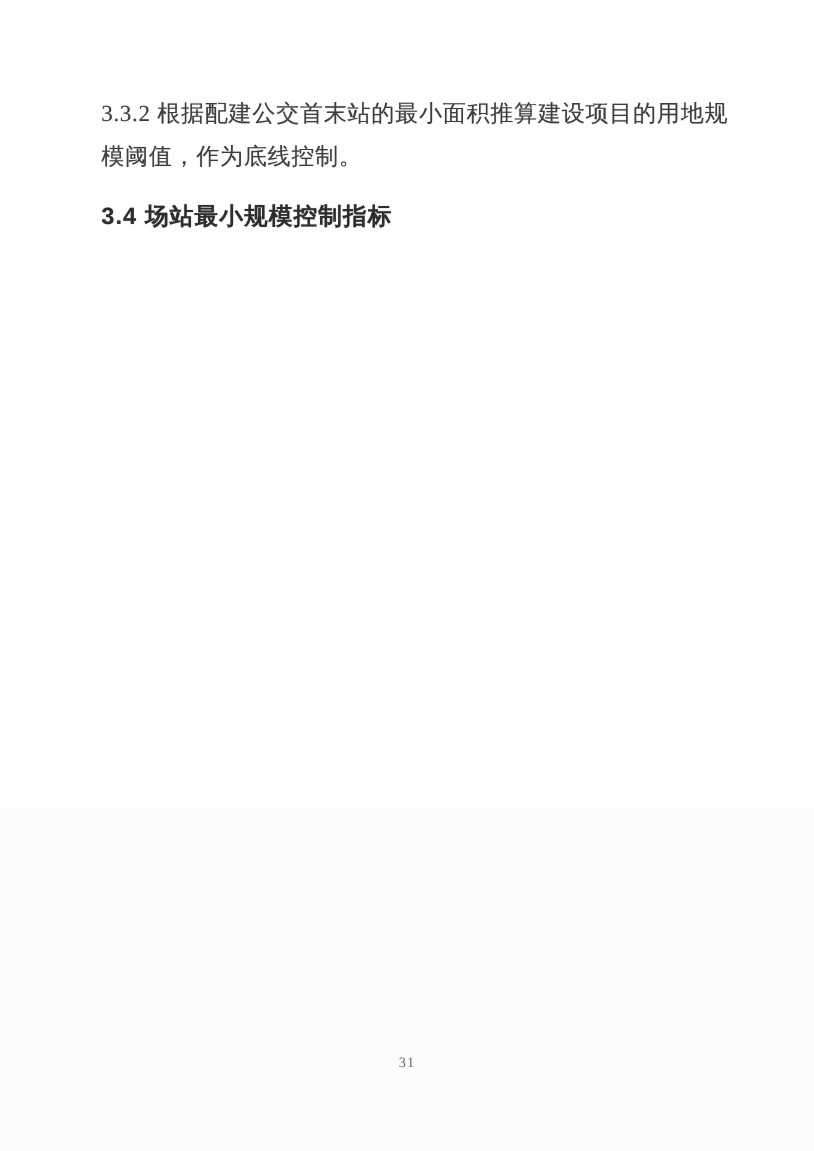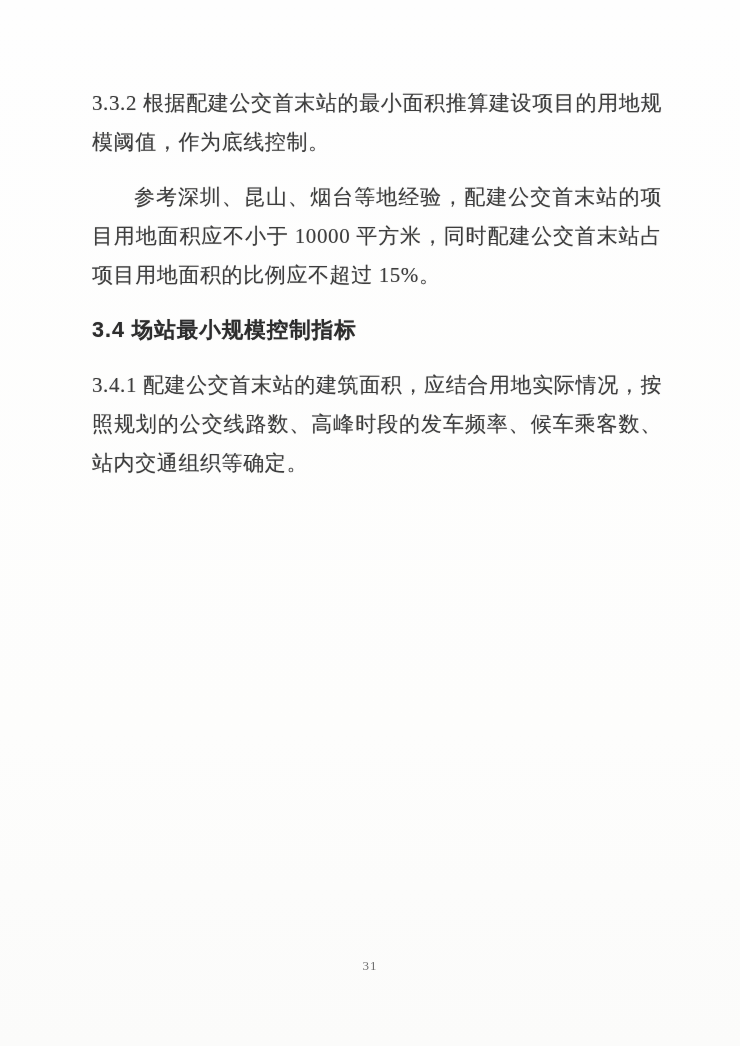--- a/index.html
+++ b/index.html
@@ -58,18 +58,16 @@
     letter-spacing: 1px;
     color: #6e6e6e;
   }
 </style>
 </head>
 <body>
 
 <div class="sheet">
   <div class="content">
     <p class="para">3.3.2 根据配建公交首末站的最小面积推算建设项目的用地规模阈值，作为底线控制。</p>
-    <p class="para indent">参考深圳、昆山、烟台等地经验，配建公交首末站的项目用地面积应不小于 10000 平方米，同时配建公交首末站占项目用地面积的比例应不超过 15%。</p>
     <h3 class="section-heading">3.4 场站最小规模控制指标</h3>
-    <p class="para">3.4.1 配建公交首末站的建筑面积，应结合用地实际情况，按照规划的公交线路数、高峰时段的发车频率、候车乘客数、站内交通组织等确定。</p>
   </div>
   <div class="page-number">31</div>
 </div>
 
 </body></html>

